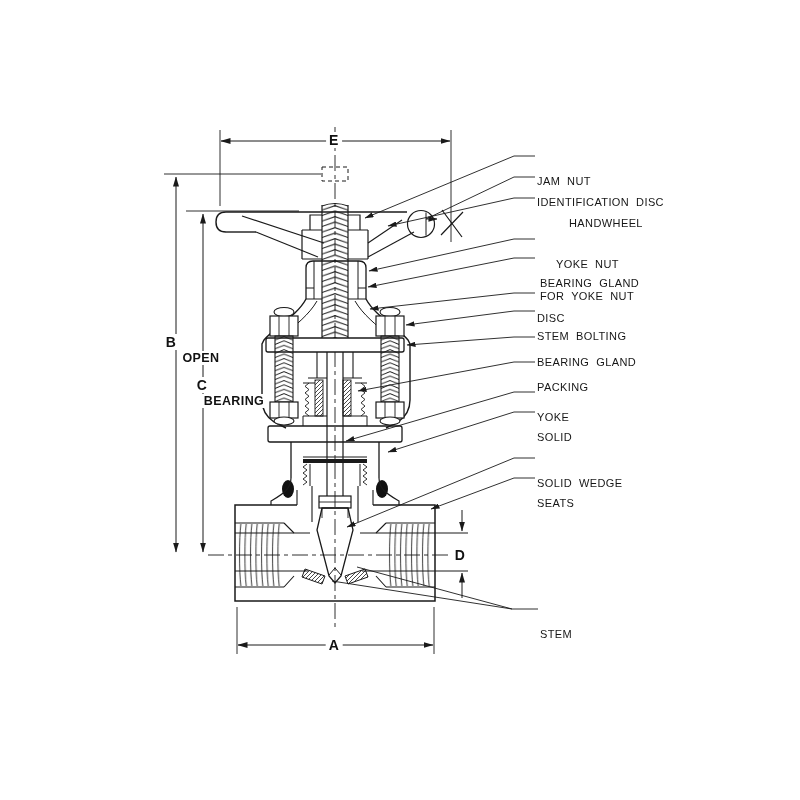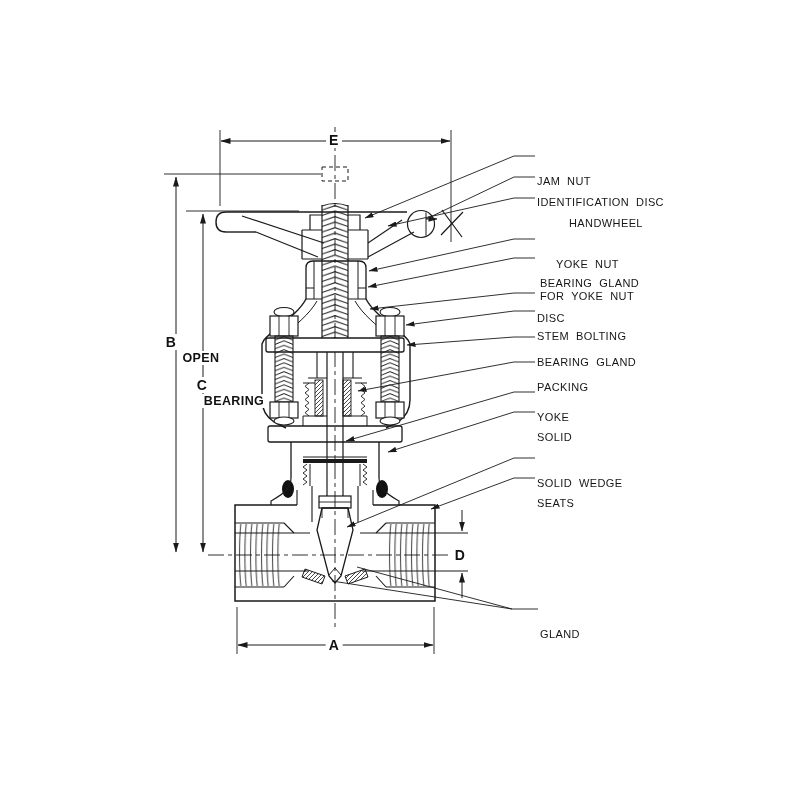--- a/index.html
+++ b/index.html
@@ -229,21 +229,21 @@
   <div class="part" style="left:540px;top:252px">BEARING  GLAND</div>
   <div class="part" style="left:540px;top:265px">FOR  YOKE  NUT</div>
   <div class="part" style="left:537px;top:287px">DISC</div>
   <div class="part" style="left:537px;top:305px">STEM  BOLTING</div>
   <div class="part" style="left:537px;top:331px">BEARING  GLAND</div>
   <div class="part" style="left:537px;top:356px">PACKING</div>
   <div class="part" style="left:537px;top:386px">YOKE</div>
   <div class="part" style="left:537px;top:406px">SOLID</div>
   <div class="part" style="left:537px;top:452px">SOLID  WEDGE</div>
   <div class="part" style="left:537px;top:472px">SEATS</div>
-  <div class="part" style="left:540px;top:603px">GLAND</div>
+  <div class="part" style="left:540px;top:603px">STEM</div>
 
   <div class="dim" style="left:334px;top:140px">E</div>
   <div class="dim" style="left:171px;top:342px">B</div>
   <div class="dimsub" style="left:171px;top:358px">OPEN</div>
   <div class="dim" style="left:202px;top:385px">C</div>
   <div class="dimsub" style="left:204px;top:401px">BEARING</div>
   <div class="dim" style="left:334px;top:645px">A</div>
   <div class="dim" style="left:460px;top:555px">D</div>
 
 </div>

